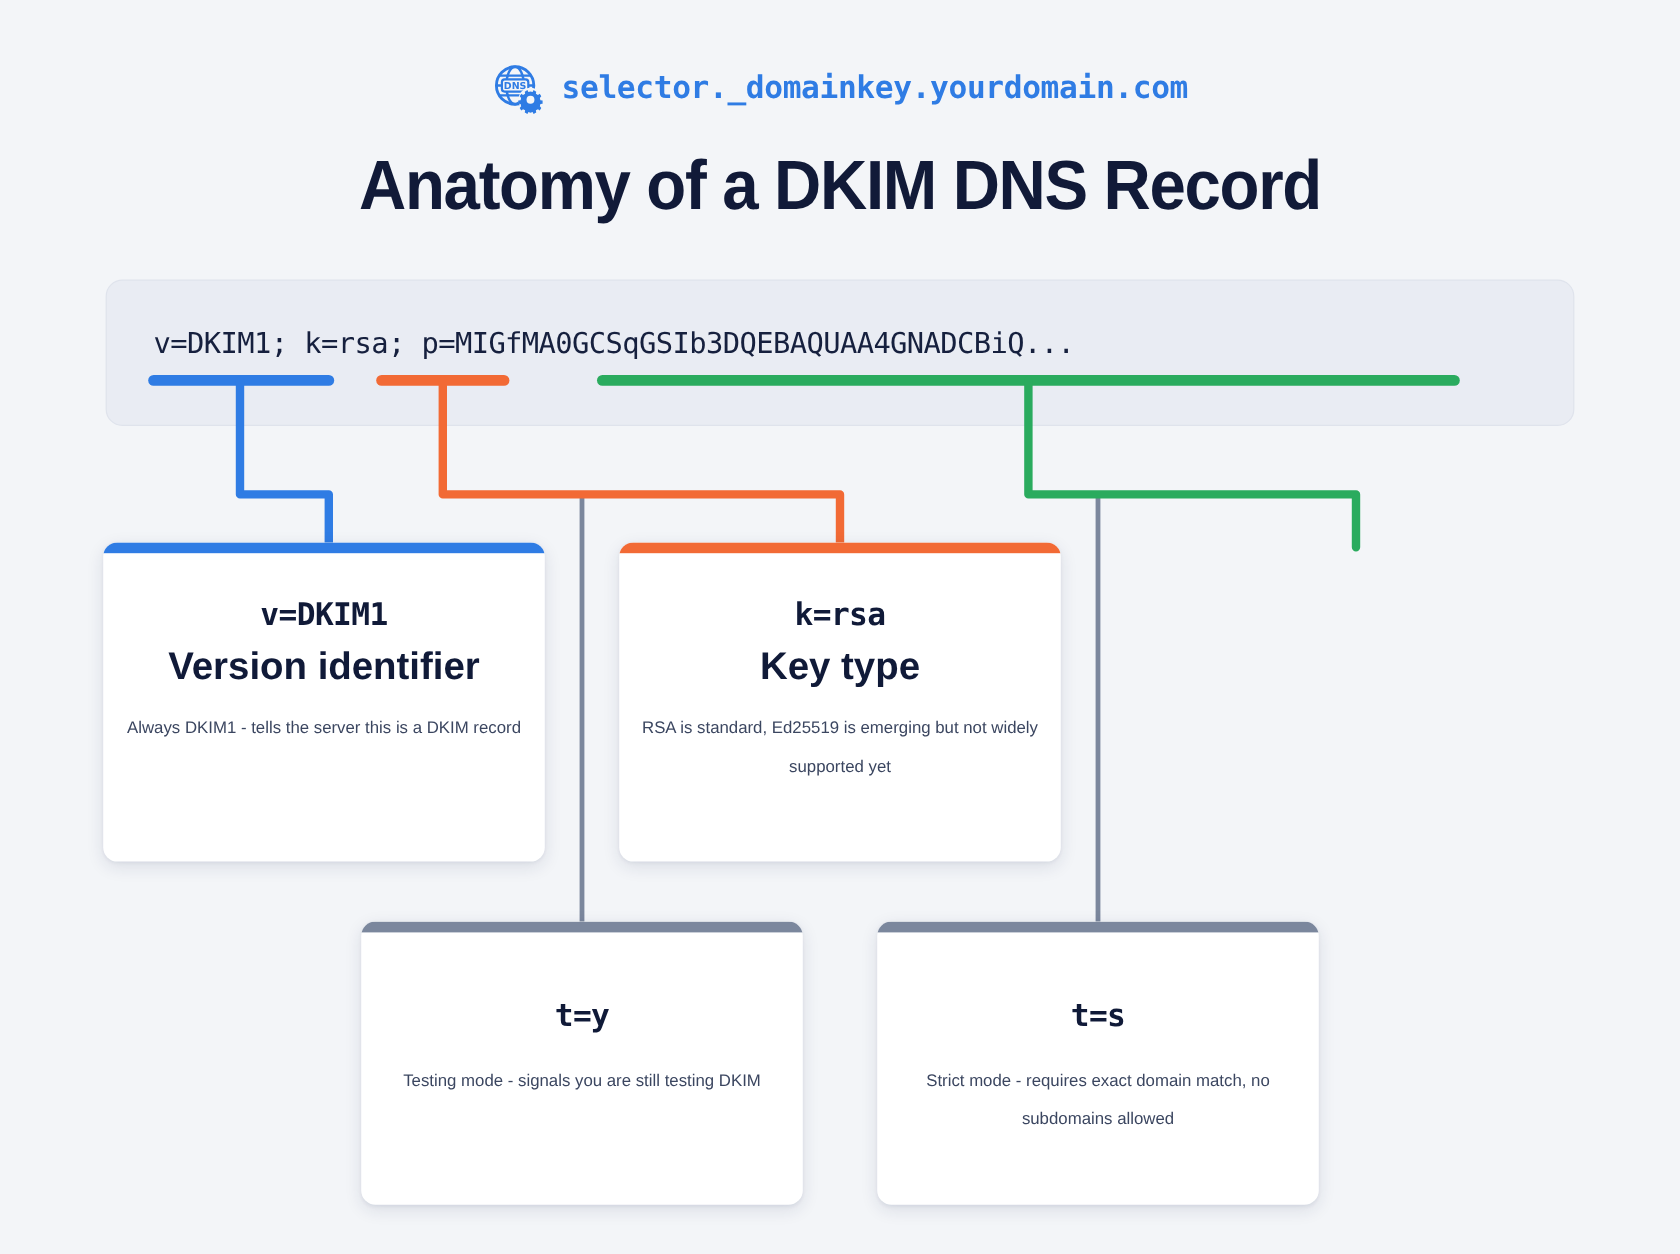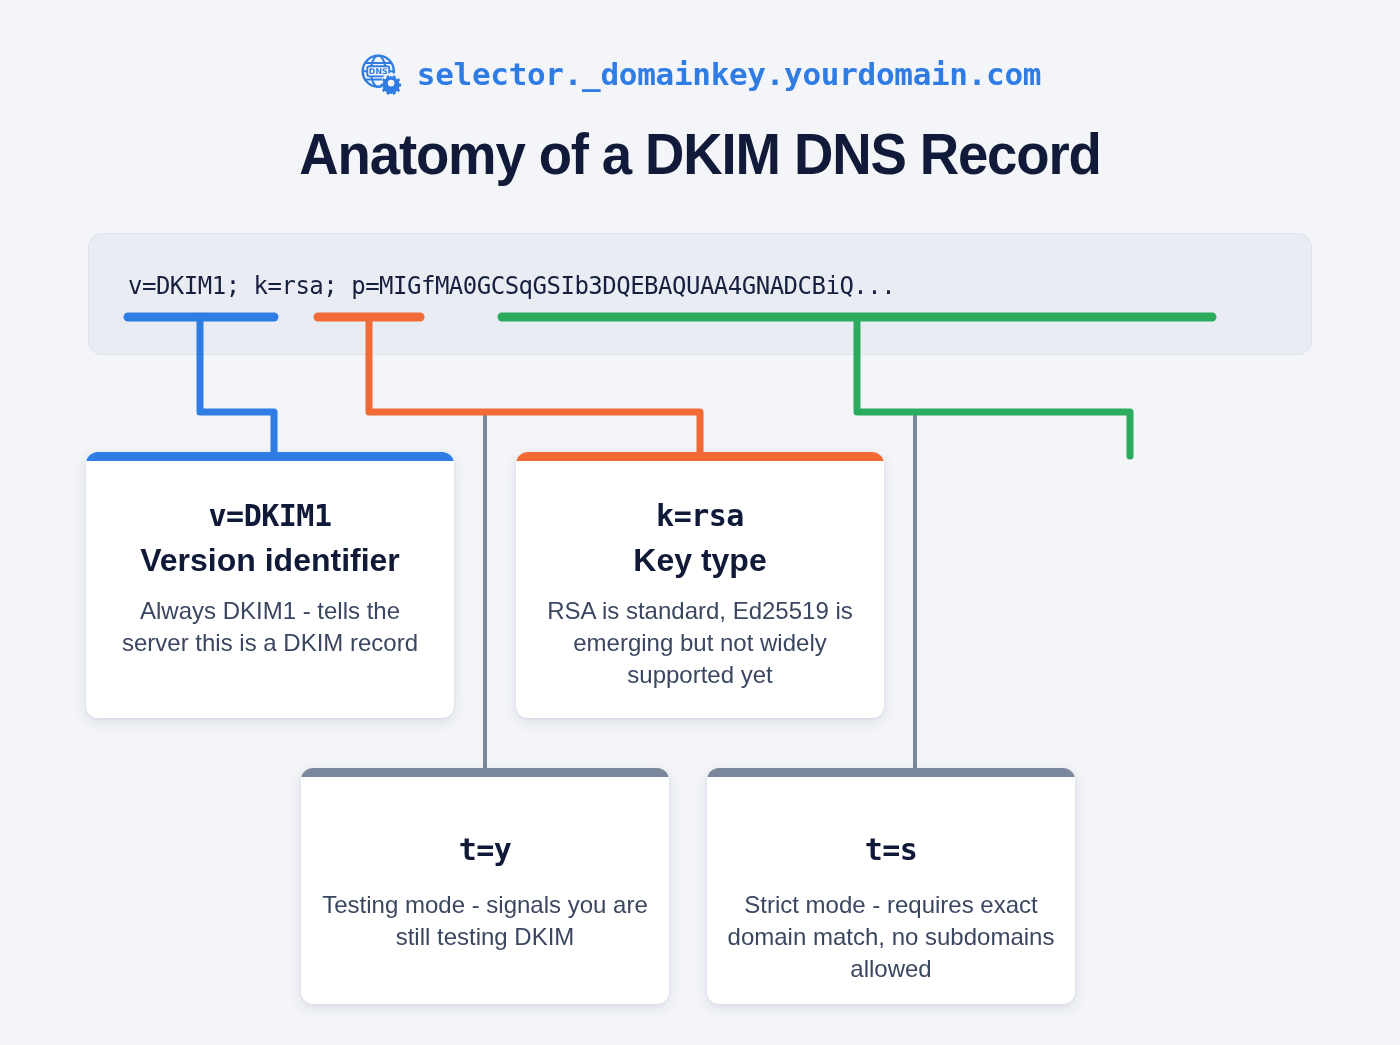--- a/index.html
+++ b/index.html
@@ -37,21 +37,21 @@
     display: inline-flex;
     align-items: center;
     gap: 14px;
     justify-content: center;
   }
 
   .dns-icon { width: 44px; height: 44px; display: block; }
 
   .selector-text {
     font-family: "DejaVu Sans Mono", "Liberation Mono", monospace;
-    font-size: 31px;
+    font-size: 26px;
     font-weight: bold;
     color: #2f7ce4;
     letter-spacing: -0.3px;
     white-space: nowrap;
   }
 
   .page-title {
     margin-top: 20px;
     font-family: "Liberation Sans", sans-serif;
     font-size: 58px;
@@ -111,57 +111,57 @@
 
   .card .bar {
     position: absolute;
     left: 0; top: 0;
     width: 100%;
     height: 9px;
   }
 
   .card .code {
     font-family: "DejaVu Sans Mono", "Liberation Mono", monospace;
-    font-size: 30px;
+    font-size: 26px;
     font-weight: bold;
     color: #101a38;
     letter-spacing: -0.5px;
   }
 
   .card .subtitle {
     font-family: "Liberation Sans", sans-serif;
     font-size: 32px;
     font-weight: bold;
     color: #101a38;
     margin-top: 9px;
   }
 
   .card .desc {
     font-family: "Liberation Sans", sans-serif;
-    font-size: 24px;
+    font-size: 14px;
     line-height: 32px;
     color: #3b4660;
     margin-top: 16px;
   }
 
   
   .card.top-row { width: 368px; height: 266px; top: 452px; }
   .card.top-row .code { margin-top: 46px; }
 
   #card-v { left: 86px; }
   #card-k { left: 516px; }
   #card-p { left: 946px; }
 
   
   .card.bottom-row { width: 368px; height: 236px; top: 768px; }
   .card.bottom-row .code { margin-top: 64px; }
   .card.bottom-row .desc { margin-top: 22px; }
 
   #card-ty { left: 301px; }
-  #card-ts { left: 707px; }
+  #card-ts { left: 731px; }
 </style>
 </head>
 <body>
 
 <div class="stage">
 
   <div class="header">
     <div class="selector-line">
       <span class="dns-icon-wrap">
         <svg class="dns-icon" viewBox="0 0 48 48" fill="none" xmlns="http://www.w3.org/2000/svg">

